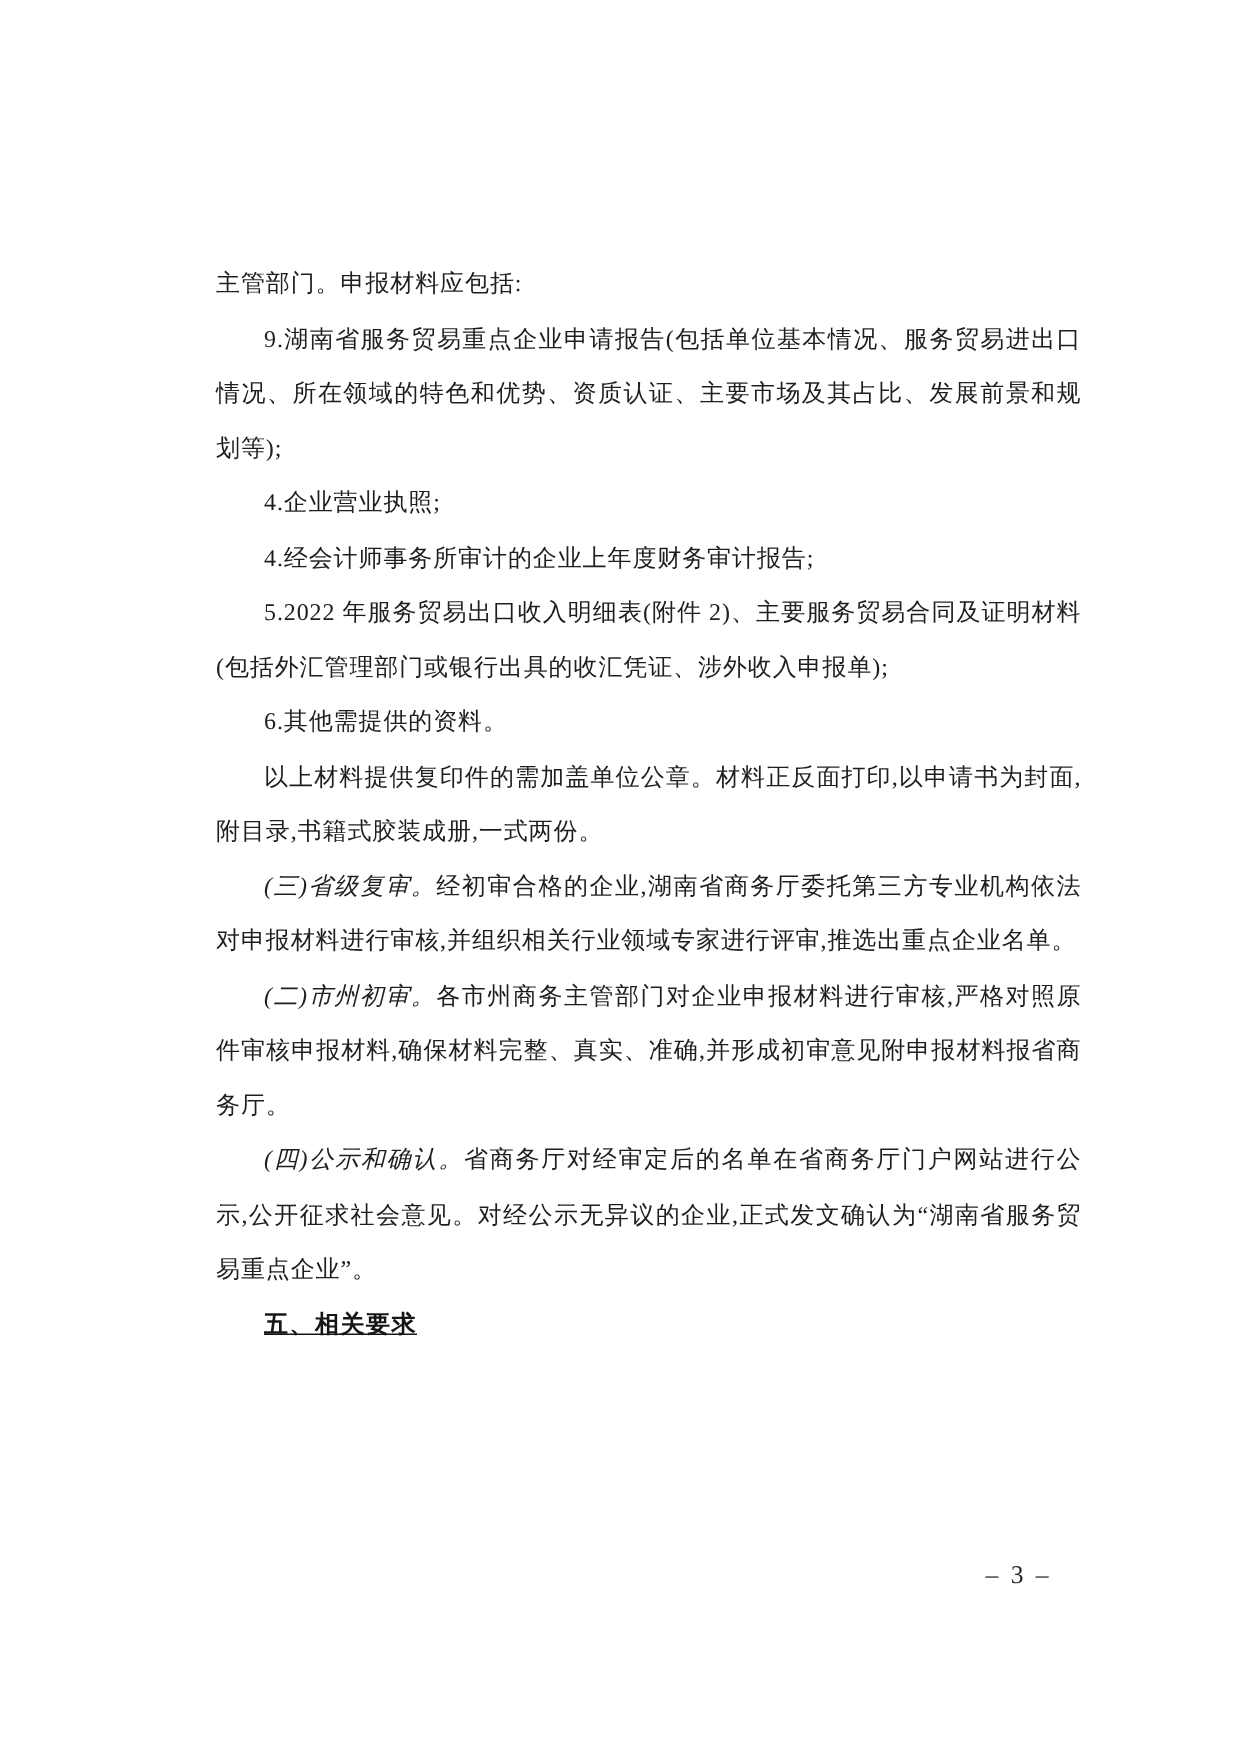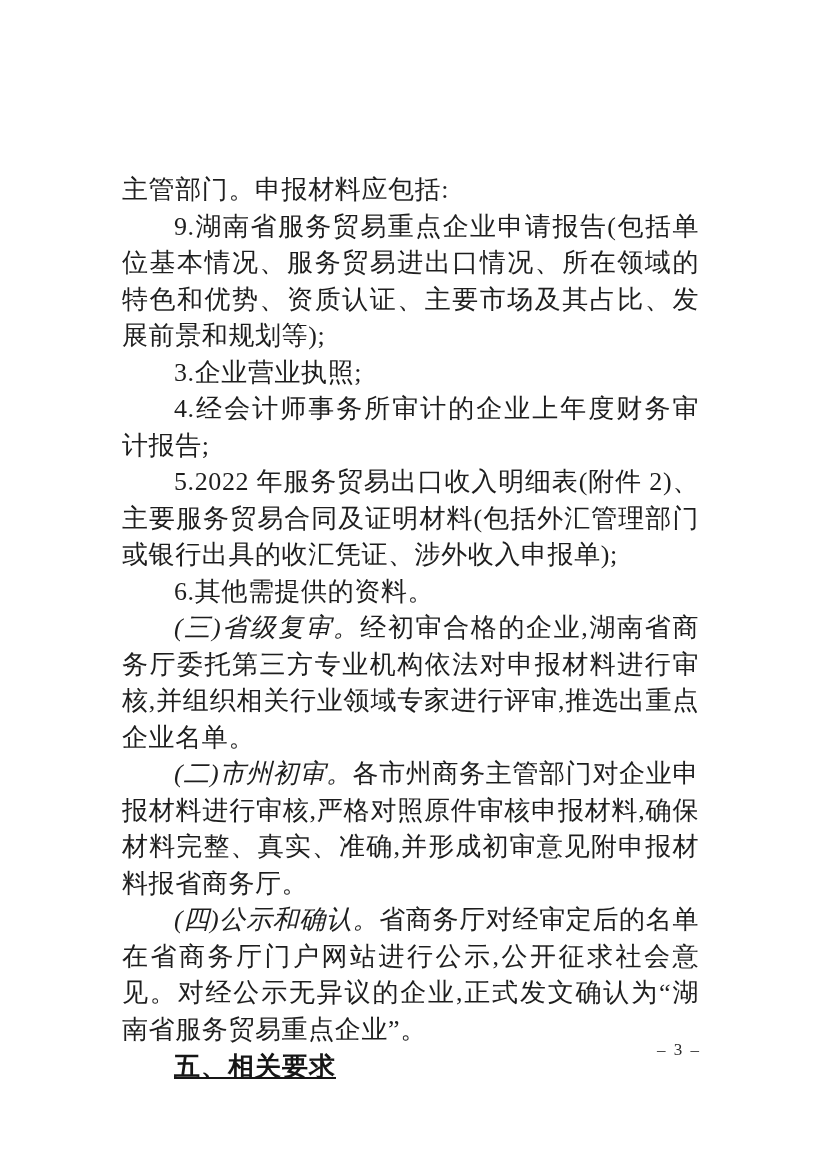--- a/index.html
+++ b/index.html
@@ -11,24 +11,24 @@
     position: relative;
     width: 827px;
     height: 1169px;
     background: #ffffff;
     overflow: hidden;
     font-family: "Liberation Serif", "DejaVu Serif", serif;
     color: #1e1e1e;
   }
   .doc-body {
     position: absolute;
-    left: 122px;
+    left: 144px;
     top: 172px;
     width: 577px;
-    font-size: 26px;
+    font-size: 16px;
     line-height: 36.5px;
     letter-spacing: 0.6px;
     text-align: justify;
   }
   .doc-body p {
     margin: 0;
     padding: 0;
     text-indent: 2em;
   }
   .doc-body p.no-indent {
@@ -58,28 +58,29 @@
 <body>
 
 <div class="page">
   <div class="doc-body">
 
     <p class="no-indent">主管部门。申报材料应包括:</p>
 
 
     <p>9.湖南省服务贸易重点企业申请报告(包括单位基本情况、服务贸易进出口情况、所在领域的特色和优势、资质认证、主要市场及其占比、发展前景和规划等);</p>
 
-    <p>3.企业营业执照;</p>
+    <p>4.企业营业执照;</p>
 
     <p>4.经会计师事务所审计的企业上年度财务审计报告;</p>
 
     <p>5.2022 年服务贸易出口收入明细表(附件 2)、主要服务贸易合同及证明材料(包括外汇管理部门或银行出具的收汇凭证、涉外收入申报单);</p>
 
     <p>6.其他需提供的资料。</p>
 
+    <p>以上材料提供复印件的需加盖单位公章。材料正反面打印,以申请书为封面,附目录,书籍式胶装成册,一式两份。</p>
 
     <p><span class="kai-lead">(三)省级复审。</span><span>经初审合格的企业,湖南省商务厅委托第三方专业机构依法对申报材料进行审核,并组织相关行业领域专家进行评审,推选出重点企业名单。</span></p>
 
     <p><span class="kai-lead">(二)市州初审。</span><span>各市州商务主管部门对企业申报材料进行审核,严格对照原件审核申报材料,确保材料完整、真实、准确,并形成初审意见附申报材料报省商务厅。</span></p>
 
     <p><span class="kai-lead">(四)公示和确认。</span><span>省商务厅对经审定后的名单在省商务厅门户网站进行公示,公开征求社会意见。对经公示无异议的企业,正式发文确认为“湖南省服务贸易重点企业”。</span></p>
 
     <p class="section-heading">五、相关要求</p>
 
   </div>

